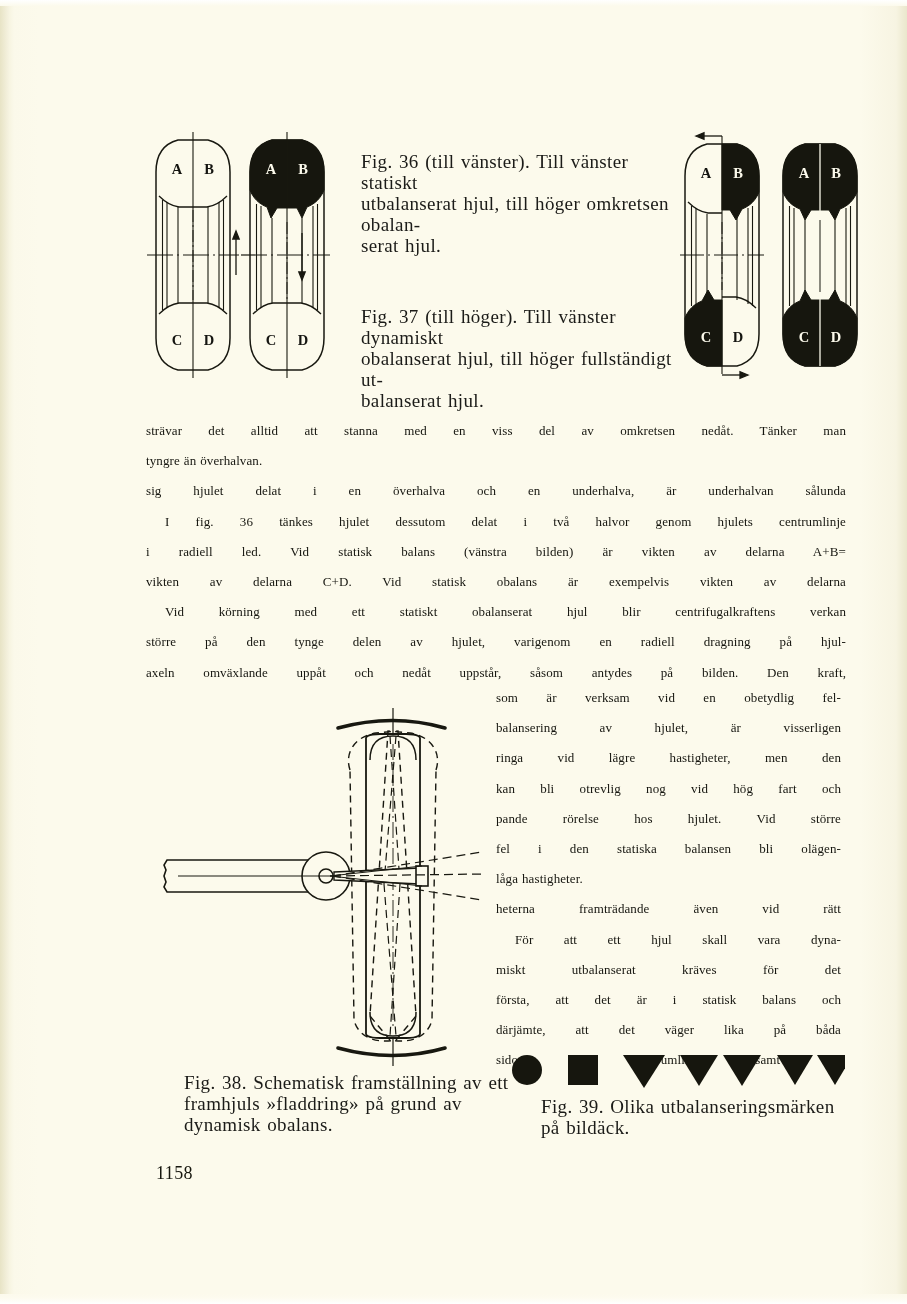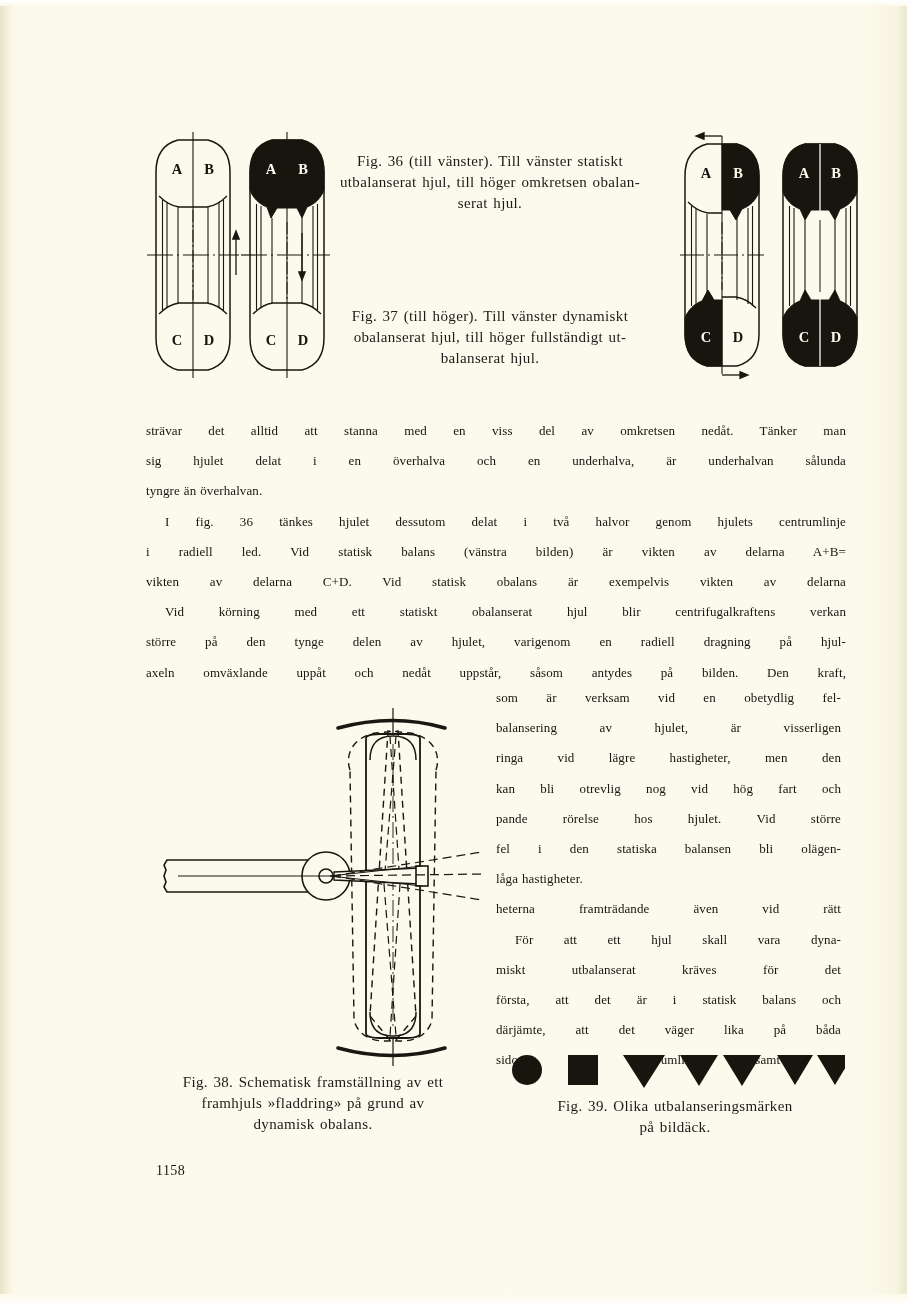--- a/index.html
+++ b/index.html
@@ -50,27 +50,28 @@
     width: 720px;
     height: 265px;
   }
   .wheel-svg { display: block; }
 
   #fig36-wheels { position: absolute; left: 0px;   top: 5px; }
   #fig37-wheels { position: absolute; left: 525px; top: 5px; }
 
   .fig-caption {
     position: absolute;
-    text-align: center;
+    text-align: left;
     font-family: "Liberation Serif", "DejaVu Serif", serif;
-    font-size: 15px;
+    font-size: 19px;
     line-height: 21px;
     letter-spacing: .35px;
     word-spacing: 1.4px;
     color: #1b1b18;
+    padding-left: 36px;
   }
   #fig36-caption { left: 180px; top: 26px;  width: 330px; }
   #fig37-caption { left: 180px; top: 170px; width: 330px; margin-top: 11px; }
 
   
   #body-text {
     position: absolute;
     left: 146px;
     top: 416px;
     width: 700px;
@@ -128,21 +129,21 @@
     left: 505px;
     top: 1096px;
     width: 340px;
   }
 
   
   #page-number {
     position: absolute;
     left: 156px;
     top: 1163px;
-    font-size: 14px;
+    font-size: 18px;
     letter-spacing: .4px;
     color: #17170f;
   }
 </style>
 </head>
 <body>
 
 <div id="page">
 
   <div id="scan-edge-left"></div>
@@ -293,22 +294,22 @@
       <span>Fig. 37 (till höger).  Till vänster dynamiskt</span><br>
       <span>obalanserat hjul, till höger fullständigt ut-</span><br>
       <span>balanserat hjul.</span>
     </div>
   </div>
 
   <div id="body-text">
 
     <p class="para">
       <span class="ln just">strävar det alltid att stanna med en viss del av omkretsen nedåt. Tänker man</span>
+      <span class="ln">tyngre än överhalvan.</span>
       <span class="ln just">sig hjulet delat i en överhalva och en underhalva, är underhalvan sålunda</span>
-      <span class="ln">tyngre än överhalvan.</span>
     </p>
 
     <p class="para">
       <span class="ln just" style="padding-left:19px">I fig. 36 tänkes hjulet dessutom delat i två halvor genom hjulets centrumlinje</span>
       <span class="ln just">i radiell led. Vid statisk balans (vänstra bilden) är vikten av delarna A+B=</span>
       <span class="ln just">vikten av delarna C+D. Vid statisk obalans är exempelvis vikten av delarna</span>
     </p>
 
     <p class="para">
       <span class="ln just" style="padding-left:19px">Vid körning med ett statiskt obalanserat hjul blir centrifugalkraftens verkan</span>

